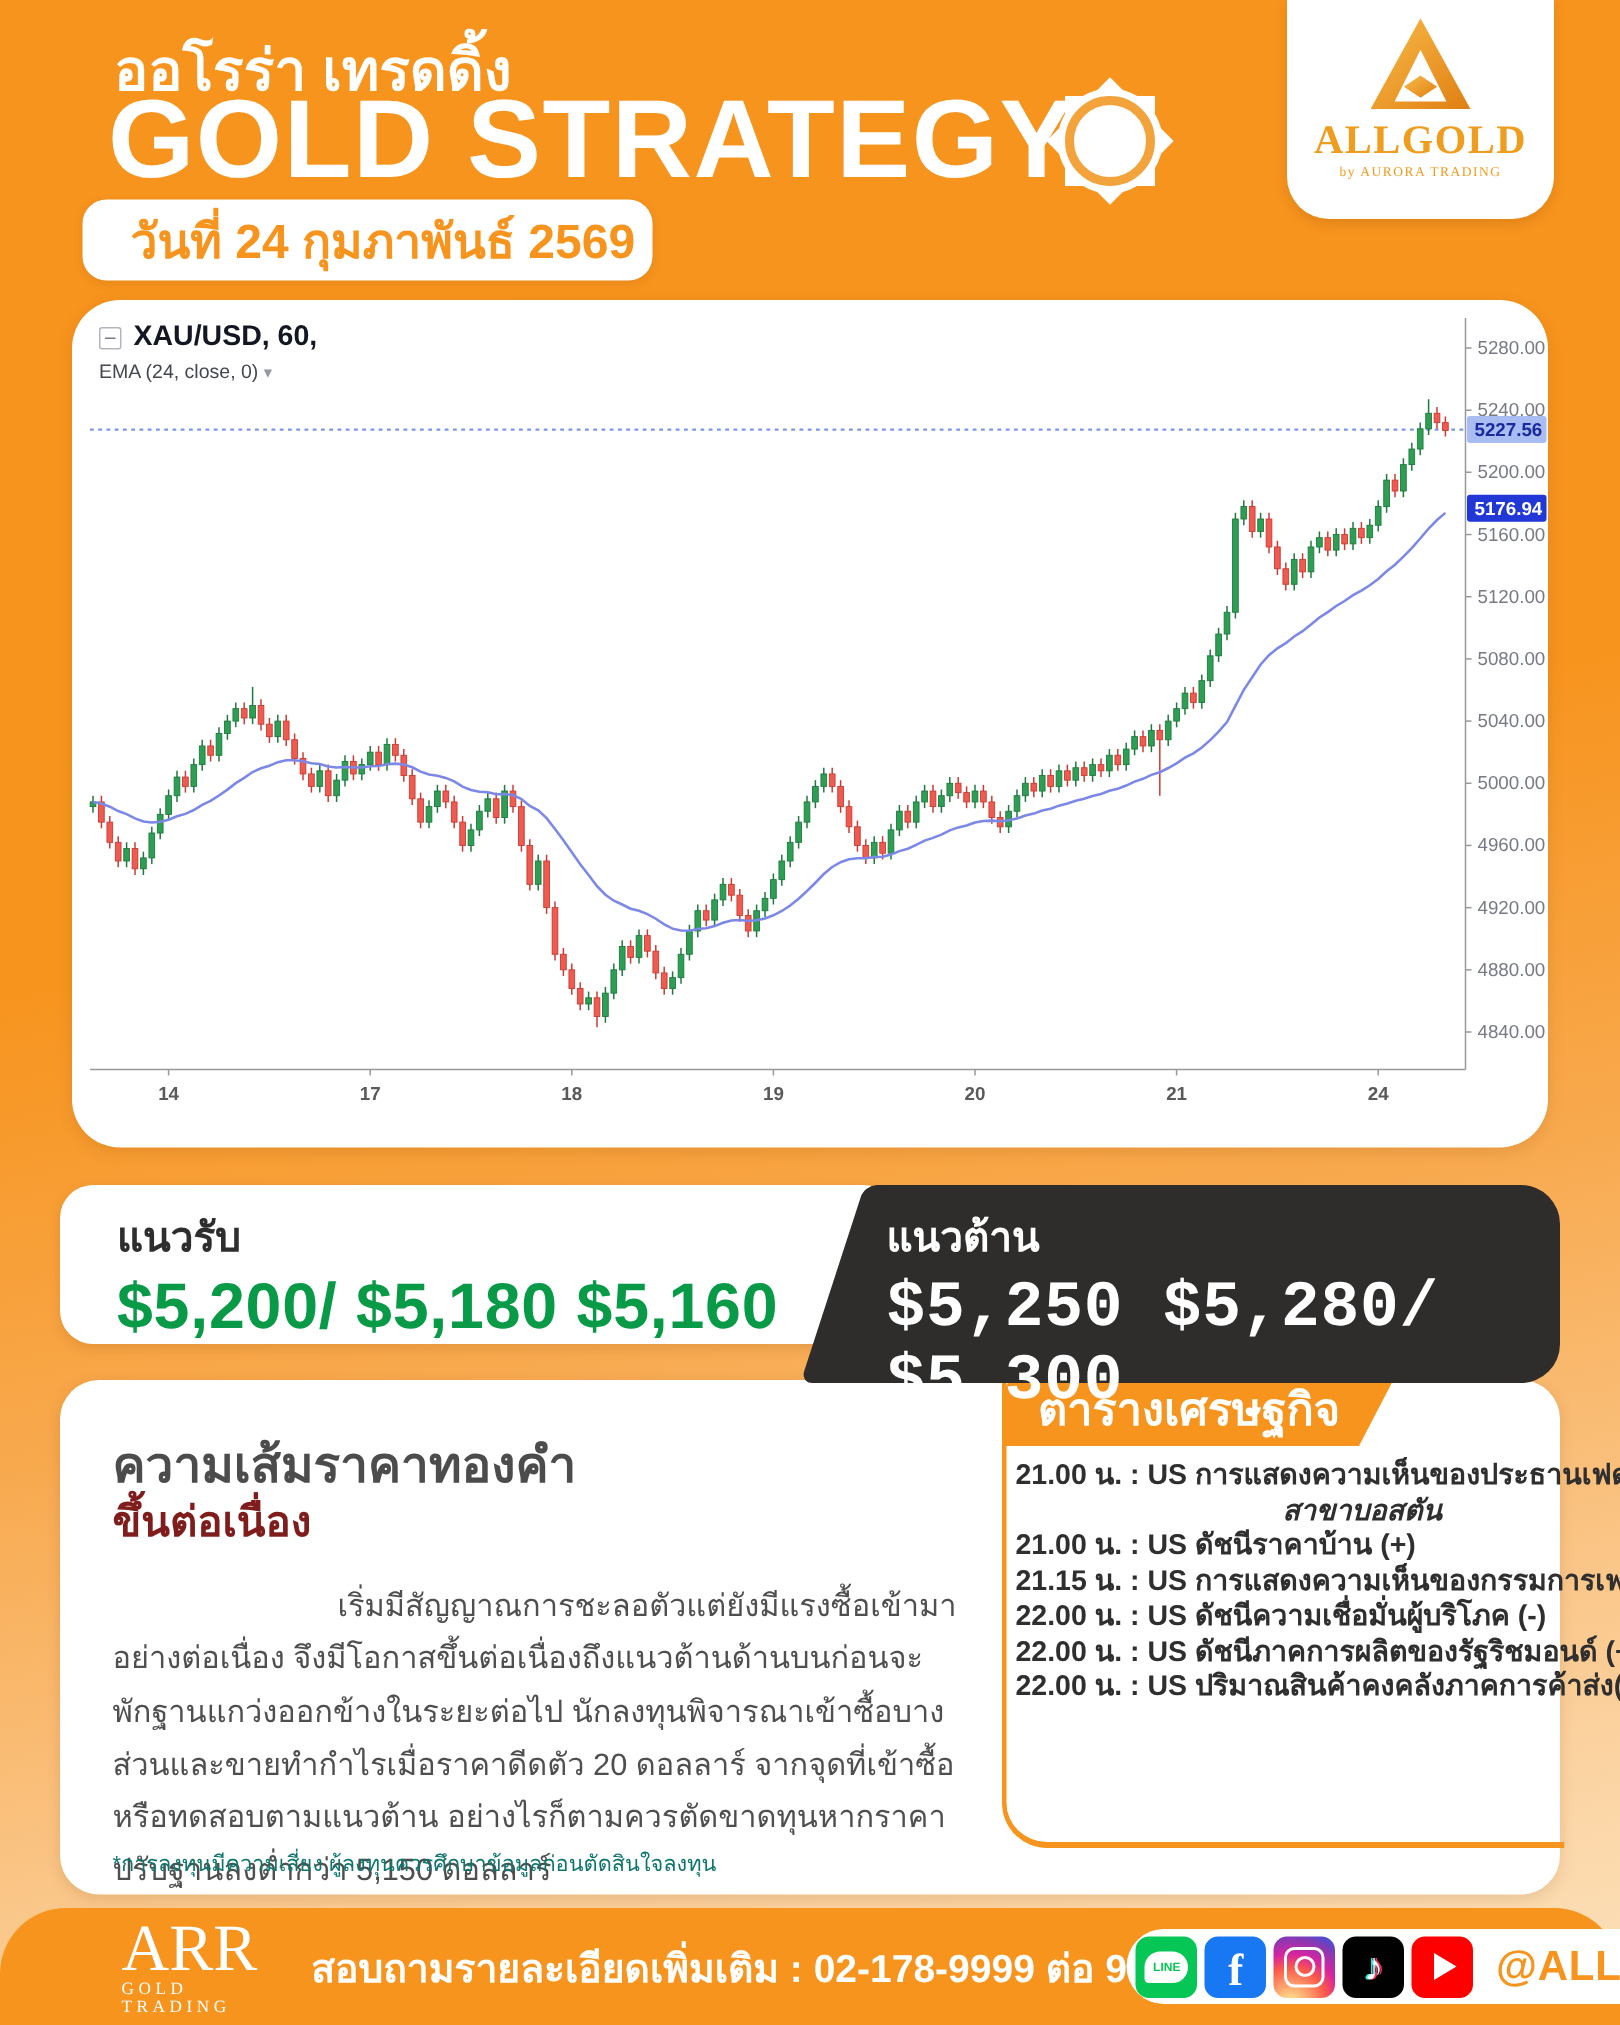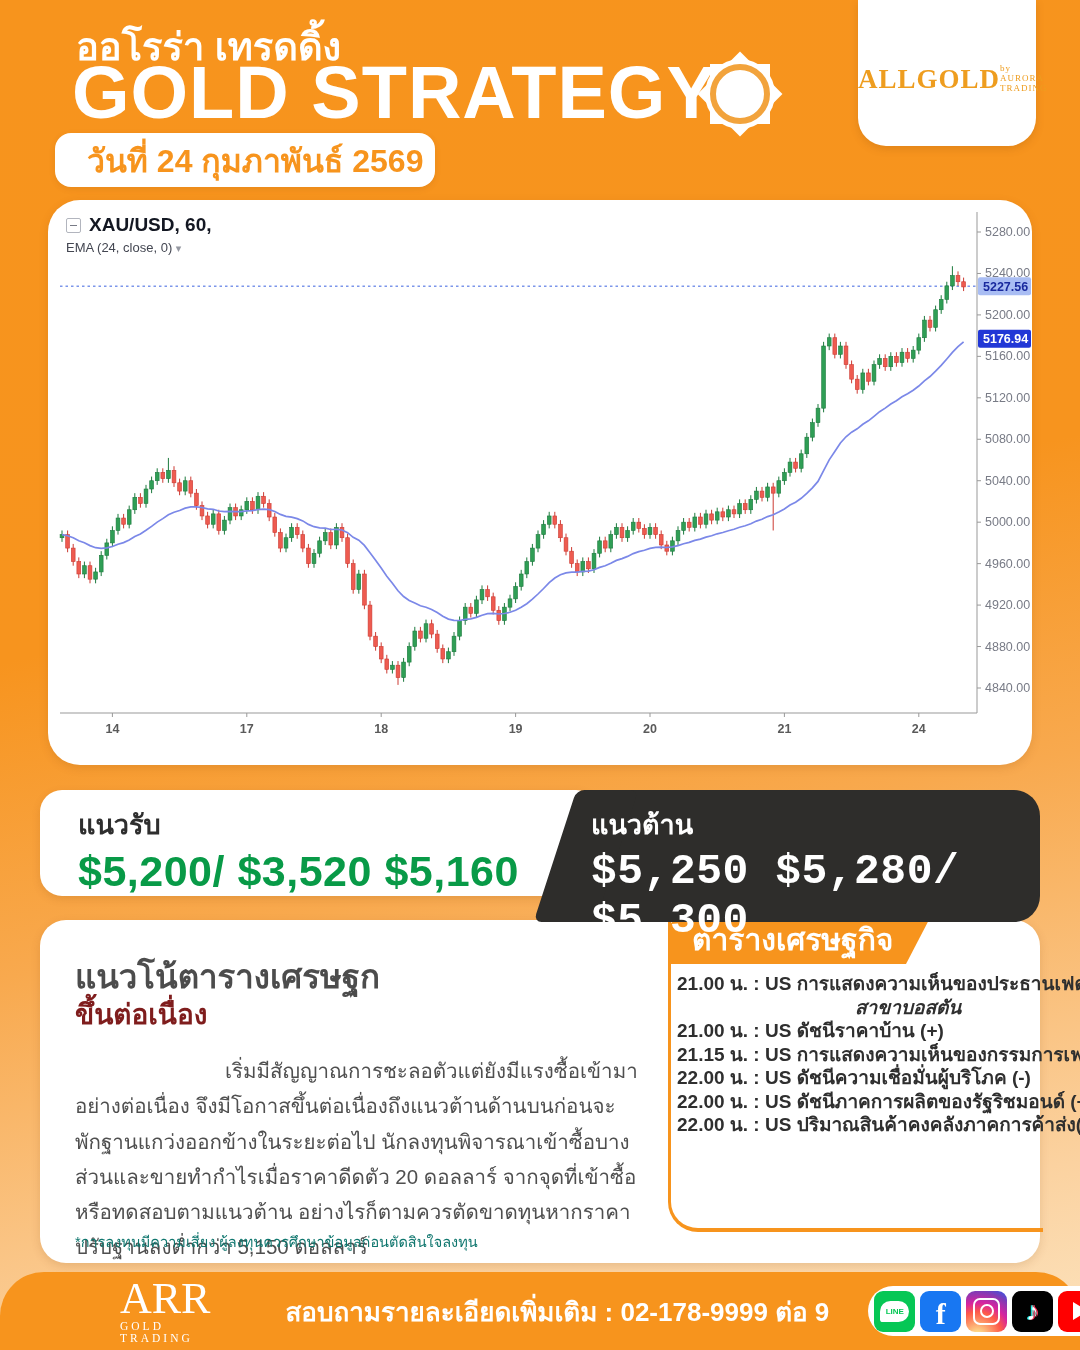--- a/index.html
+++ b/index.html
@@ -6,21 +6,21 @@
   body { font-family:"Liberation Sans","DejaVu Sans",sans-serif; }
   .canvas { position:relative; width:1080px; height:1350px; overflow:hidden;
             background:linear-gradient(168deg,#F7941D 0%,#F7941E 42%,#F8A94E 62%,#FBD2A0 88%,#FCE3BE 100%); }
 
   
   .brand-line { position:absolute; left:76px; top:16px; font-size:38px; font-weight:700; color:#fff; }
   .main-title { position:absolute; left:72px; top:50px; font-size:74px; font-weight:800; color:#fff; letter-spacing:1px; }
   .sun { position:absolute; left:694px; top:48px; width:92px; height:92px; }
   .logo-card { position:absolute; left:858px; top:0; width:178px; height:146px; background:#fff;
                border-radius:0 0 28px 28px; box-shadow:0 3px 8px rgba(120,60,0,.18);
-               display:flex; flex-direction:row; align-items:center; padding-top:10px; }
+               display:flex; flex-direction:column; align-items:center; padding-top:10px; }
   .logo-card .mark { width:74px; height:66px; }
   .logo-name { font-family:"Liberation Serif","DejaVu Serif",serif; font-size:27px; font-weight:700;
                color:#EE9D1F; letter-spacing:1px; margin-top:2px; }
   .logo-tag { font-family:"Liberation Serif","DejaVu Serif",serif; font-size:9px; letter-spacing:1px; color:#EE9D1F; }
   .date-badge { position:absolute; left:55px; top:133px; width:380px; height:54px; background:#fff;
                 border-radius:16px; display:flex; align-items:center; padding-left:32px;
                 font-size:32px; font-weight:700; color:#F7941D; box-shadow:0 2px 6px rgba(120,60,0,.12); }
 
   
   .chart-card { position:absolute; left:48px; top:200px; width:984px; height:565px; background:#fff;
@@ -61,21 +61,21 @@
                 border-radius:20px 0 0 0; display:flex; align-items:center; padding-left:24px;
                 font-size:30px; font-weight:800; color:#fff; }
   .cal-header::after { content:""; position:absolute; right:-26px; top:0; width:0; height:0;
                 border-top:50px solid #F7941D; border-right:26px solid transparent; }
   .cal-rows { position:absolute; left:6px; top:58px; right:2px; }
   .cal-row { font-size:19px; font-weight:800; color:#2f2f2f; line-height:1.24; white-space:nowrap; }
   .cal-row.indent { padding-left:178px;font-style:italic; }
 
   
   .footer-bar { position:absolute; left:0; top:1272px; width:1080px; height:78px; background:#F7941D;
-                border-radius:44px 44px 0 0; display:flex; align-items:center; padding:0 20px 0 55px;gap:39px; }
+                border-radius:44px 44px 0 0; display:flex; align-items:center; padding:0 20px 0 55px; }
   .arr-diamond { width:64px; height:64px; }
   .arr-block { margin-left:26px; color:#fff; }
   .arr-name { font-family:"Liberation Serif","DejaVu Serif",serif; font-size:44px; line-height:0.95; font-weight:400; }
   .arr-sub { font-family:"Liberation Serif","DejaVu Serif",serif; font-size:11.5px; letter-spacing:3px; }
   .contact-text { margin-left:36px; font-size:26px; font-weight:700; color:#fff; white-space:nowrap; }
   .social-pill { margin-left:auto; height:50px; background:#fff; border-radius:27px; display:flex;
                  align-items:center; gap:5px; padding:0 16px 0 6px; }
   .sicon { width:41px; height:41px; border-radius:9px; display:flex; align-items:center; justify-content:center; }
   .icon-line { background:#06C755; }
   .icon-line::before { content:"LINE"; background:#fff; width:29px; height:21px; border-radius:11px 11px 11px 3px;
@@ -504,29 +504,29 @@
           <text x="870.8" y="533" font-size="12.5" fill="#5a5a5a" text-anchor="middle" font-weight="bold" font-family="&quot;Liberation Sans&quot;,&quot;DejaVu Sans&quot;,sans-serif">24</text>
           <rect x="930" y="77.34690909090867" width="53" height="18" rx="2" fill="#a9bdf3"></rect>
           <text x="935" y="90.84690909090867" font-size="12.5" font-weight="bold" fill="#1a2a9e" font-family="&quot;Liberation Sans&quot;,&quot;DejaVu Sans&quot;,sans-serif">5227.56</text>
           <rect x="930" y="129.8076363636368" width="53" height="18" rx="2" fill="#2137d6"></rect>
           <text x="935" y="143.3076363636368" font-size="12.5" font-weight="bold" fill="#ffffff" font-family="&quot;Liberation Sans&quot;,&quot;DejaVu Sans&quot;,sans-serif">5176.94</text>
         </svg></div>
   </div>
 
   <div class="support-card">
     <div class="level-label-dark">แนวรับ</div>
-    <div class="support-values">$5,200/ $3,520 $5,160</div>
+    <div class="support-values">$5,200/ $5,180 $5,160</div>
   </div>
   <div class="resist-card">
     <div class="level-label-light">แนวต้าน</div>
     <div class="resist-values">$5,250 $5,280/ $5,300</div>
   </div>
 
   <div class="content-card">
-    <div class="trend-heading">แนวโน้ตารางเศรษฐก</div>
+    <div class="trend-heading">ความเส้มราคาทองคำ</div>
     <div class="trend-word">ขึ้นต่อเนื่อง</div>
     <div class="analysis-par">เริ่มมีสัญญาณการชะลอตัวแต่ยังมีแรงซื้อเข้ามาอย่างต่อเนื่อง จึงมีโอกาสขึ้นต่อเนื่องถึงแนวต้านด้านบนก่อนจะพักฐานแกว่งออกข้างในระยะต่อไป นักลงทุนพิจารณาเข้าซื้อบางส่วนและขายทำกำไรเมื่อราคาดีดตัว 20 ดอลลาร์ จากจุดที่เข้าซื้อหรือทดสอบตามแนวต้าน อย่างไรก็ตามควรตัดขาดทุนหากราคา ปรับฐานลงต่ำกว่า 5,150 ดอลลาร์</div>
     <div class="disclaimer">*การลงทุนมีความเสี่ยง ผู้ลงทุนควรศึกษาข้อมูลก่อนตัดสินใจลงทุน</div>
     <div class="calendar">
       <div class="cal-header">ตารางเศรษฐกิจ</div>
       <div class="cal-rows" id="cal-rows">
           <div class="cal-row">21.00 น. : US การแสดงความเห็นของประธานเฟด</div>
           <div class="cal-row indent">สาขาบอสตัน</div>
           <div class="cal-row">21.00 น. : US ดัชนีราคาบ้าน (+)</div>
           <div class="cal-row">21.15 น. : US การแสดงความเห็นของกรรมการเฟด</div>

